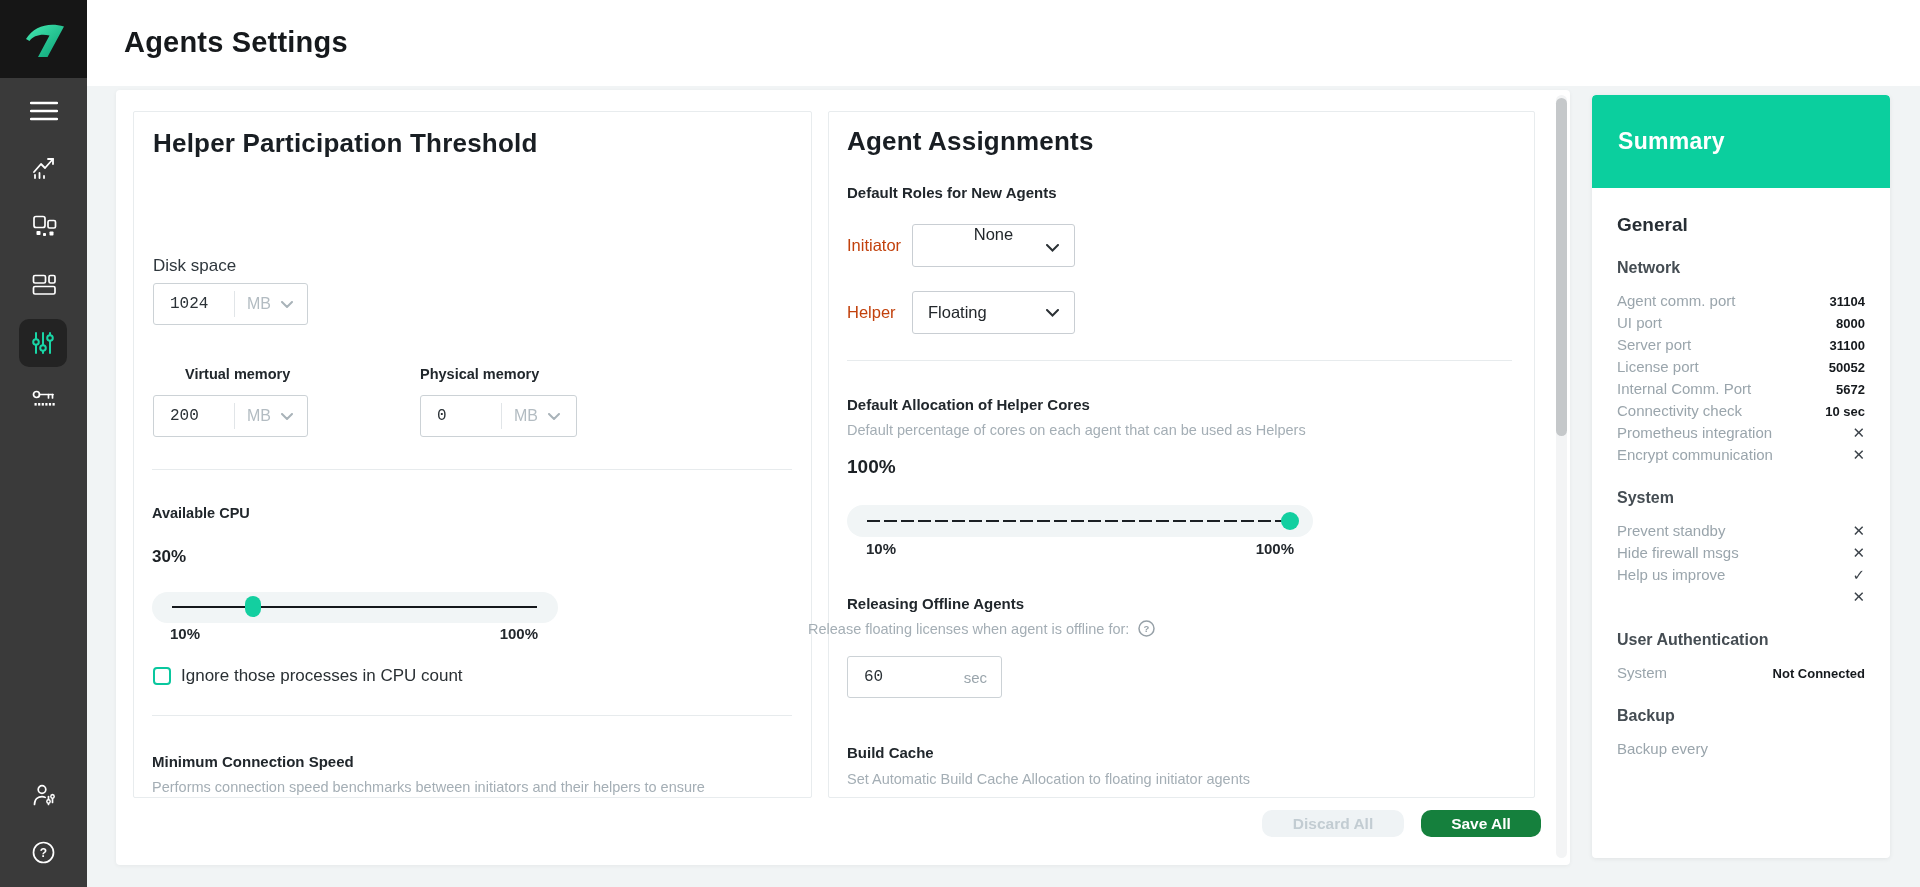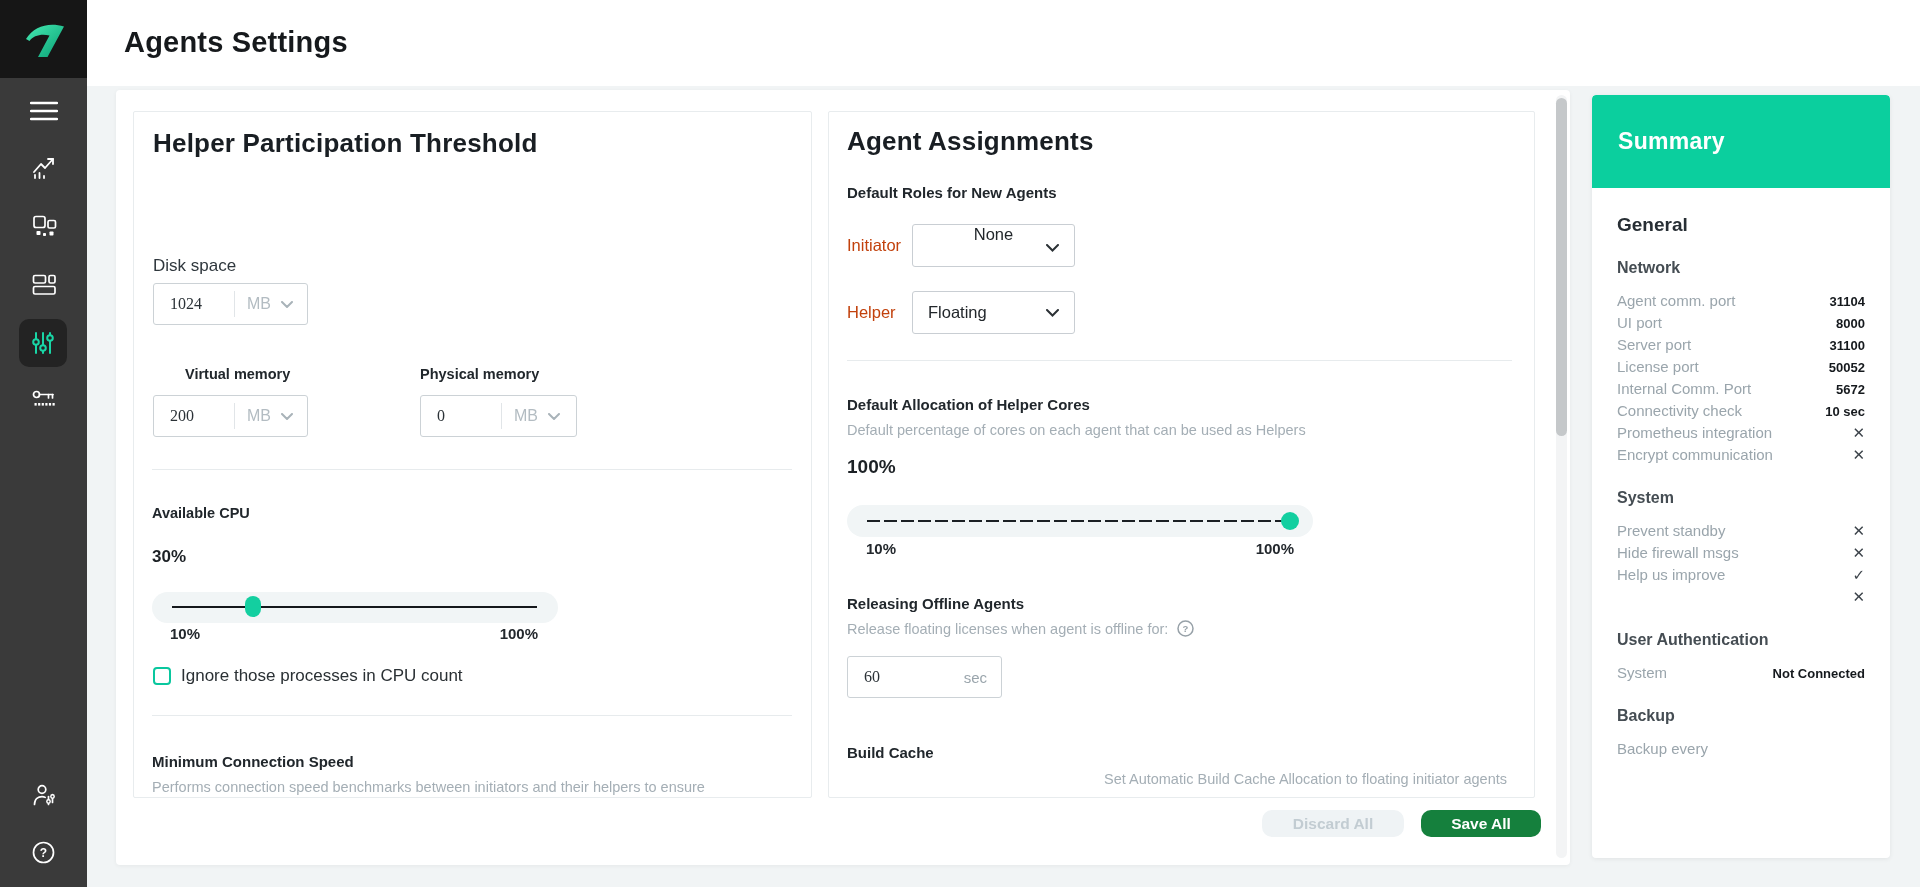--- a/index.html
+++ b/index.html
@@ -23,21 +23,21 @@
   #panel-left { left:133px; top:111px; width:679px; height:687px; }
   #panel-mid  { left:828px; top:111px; width:707px; height:687px; }
 
   .panel-title { position:absolute; font-size:26px; font-weight:600; color:#191e23; letter-spacing:.2px; }
   .gray-desc { position:absolute; font-size:14.5px; color:#a4aeb5; line-height:21px; }
   .mini-head { position:absolute; font-size:15px; font-weight:700; color:#21272c; }
   .plain-label { position:absolute; font-size:17px; color:#2f373d; }
   .divider { position:absolute; height:1px; background:#e7ebed; }
 
   .ibox { position:absolute; height:42px; border:1px solid #ccd2d6; border-radius:3px; background:#fff; display:flex; align-items:center; }
-  .ibox input { border:none; outline:none; width:80px; padding-left:16px; font-size:16px; color:#2b3237; font-family:Liberation Serif, serif; background:transparent; }
+  .ibox input { border:none; outline:none; width:80px; padding-left:16px; font-size:16px; color:#2b3237; font-family:Liberation Mono, monospace; background:transparent; }
   .ibox .vdiv { width:1px; height:26px; background:#e1e5e8; }
   .ibox .unit { padding-left:12px; font-size:16px; color:#b3bcc2; }
   .ibox .unit-plain { margin-left:auto; padding-right:14px; font-size:15px; color:#9aa5ac; }
   .chev { margin-left:10px; }
 
   .big-val { position:absolute; font-weight:700; color:#1c2125; }
 
   .slider-pill { position:absolute; background:#f1f5f6; border-radius:16px; }
   .track-solid { position:absolute; height:2px; background:#15181c; }
   .track-dash { position:absolute; height:2px; background:repeating-linear-gradient(90deg,#1b2024 0 13px,transparent 13px 17px); }
@@ -283,36 +283,36 @@
   <div class="gray-desc" style="left:847px; top:420px; width:660px;">Default percentage of cores on each agent that can be used as Helpers</div>
   <div class="big-val" style="left:847px; top:456px; font-size:19px;">100%</div>
 
   <div class="slider-pill" style="left:847px; top:505px; width:466px; height:32px;"></div>
   <div class="track-dash" style="left:867px; top:520px; width:426px;"></div>
   <div class="thumb" style="left:1281px; top:512px; width:18px; height:18px;"></div>
   <div class="slider-minmax" style="left:866px; top:540px;">10%</div>
   <div class="slider-minmax" style="left:1224px; top:540px; width:70px; text-align:right;">100%</div>
 
   <div class="mini-head" style="left:847px; top:595px;">Releasing Offline Agents</div>
-  <div class="gray-desc" style="left:847px; top:619px;">
+  <div class="gray-desc" style="left:808px; top:619px;">
     <span>Release floating licenses when agent is offline for:</span>
     <span class="qicon">
       <svg width="17" height="17" viewBox="0 0 17 17">
         <circle cx="8.5" cy="8.5" r="7.5" fill="none" stroke="#97a1a8" stroke-width="1.5"></circle>
         <text x="8.5" y="12" text-anchor="middle" font-size="9.5" font-weight="bold" fill="#97a1a8" font-family="Liberation Sans, sans-serif">?</text>
       </svg>
     </span>
   </div>
   <div class="ibox" style="left:847px; top:656px; width:155px;">
     <input value="60" style="">
     <span class="unit-plain">sec</span>
   </div>
 
   <div class="mini-head" style="left:847px; top:744px;">Build Cache</div>
-  <div class="gray-desc" style="left:847px; top:769px; width:660px;text-align:right;">Set Automatic Build Cache Allocation to floating initiator agents</div>
+  <div class="gray-desc" style="left:847px; top:769px; width:660px;">Set Automatic Build Cache Allocation to floating initiator agents</div>
 
   <button class="btn" id="btn-discard">Discard All</button>
   <button class="btn" id="btn-save">Save All</button>
 
   <div class="scroll-track"></div>
   <div class="scroll-thumb"></div>
 
   <div class="summary-card">
     <div class="summary-head">
       <span>Summary</span>

